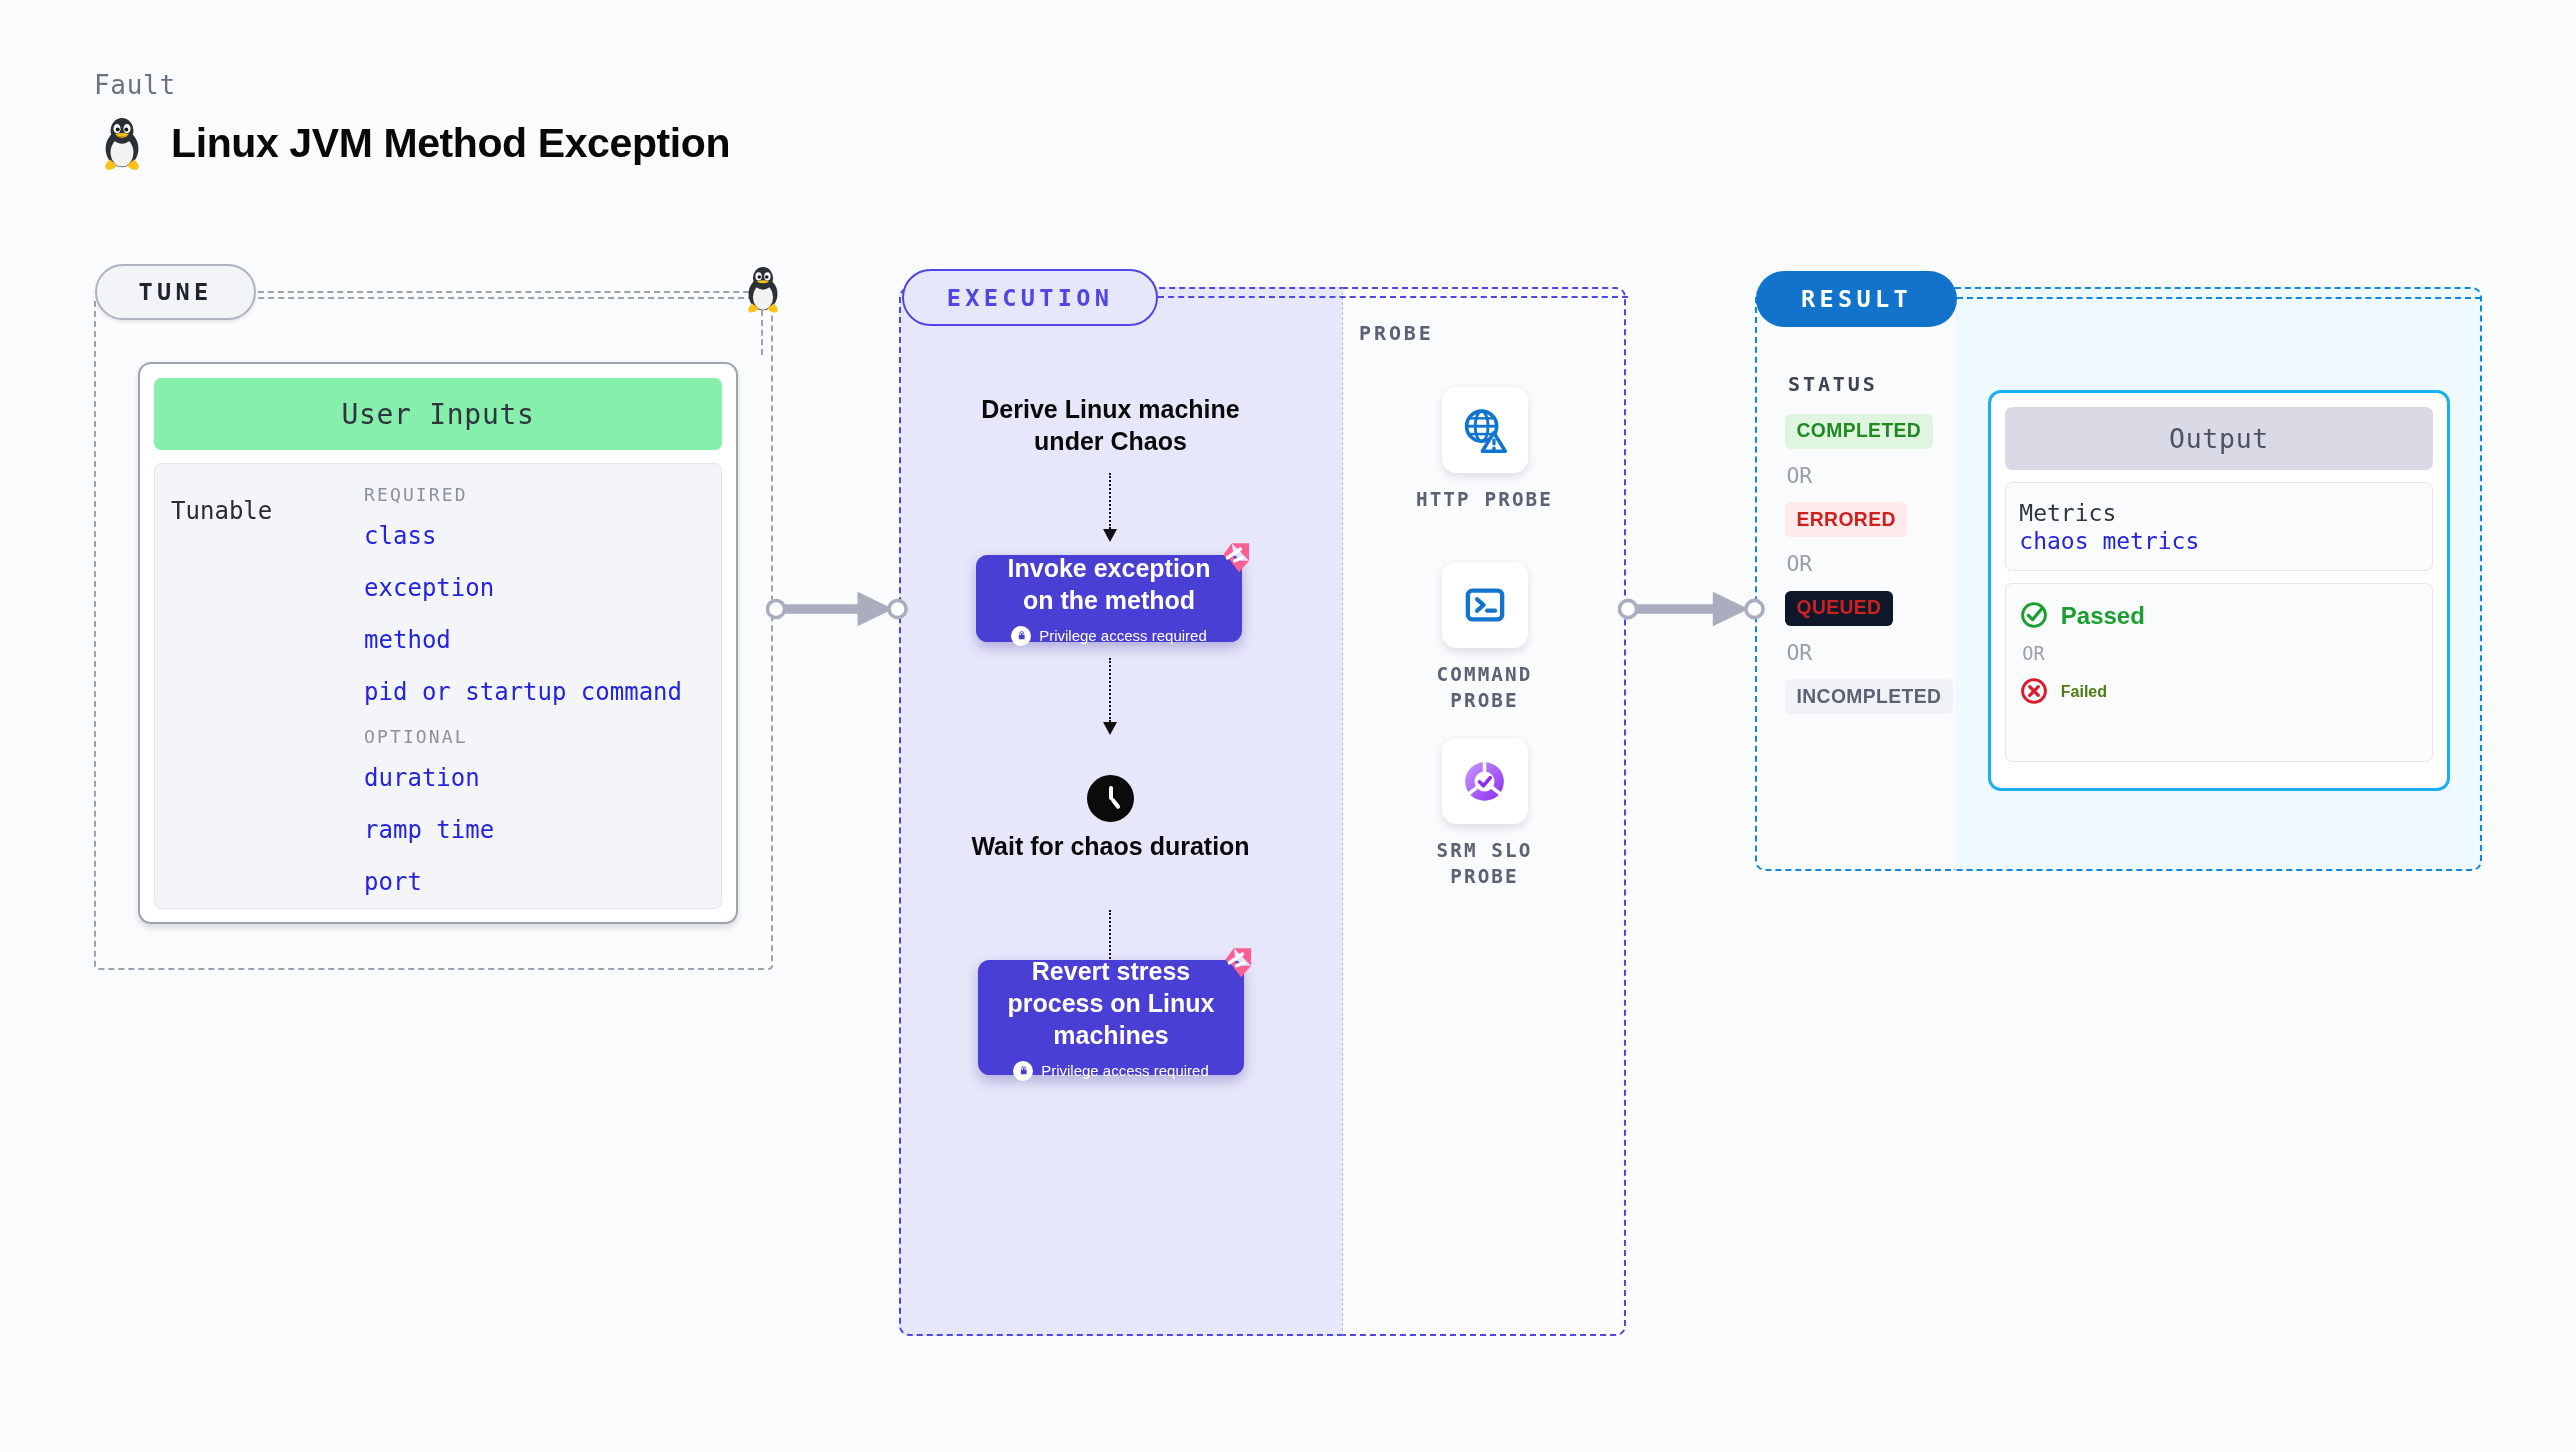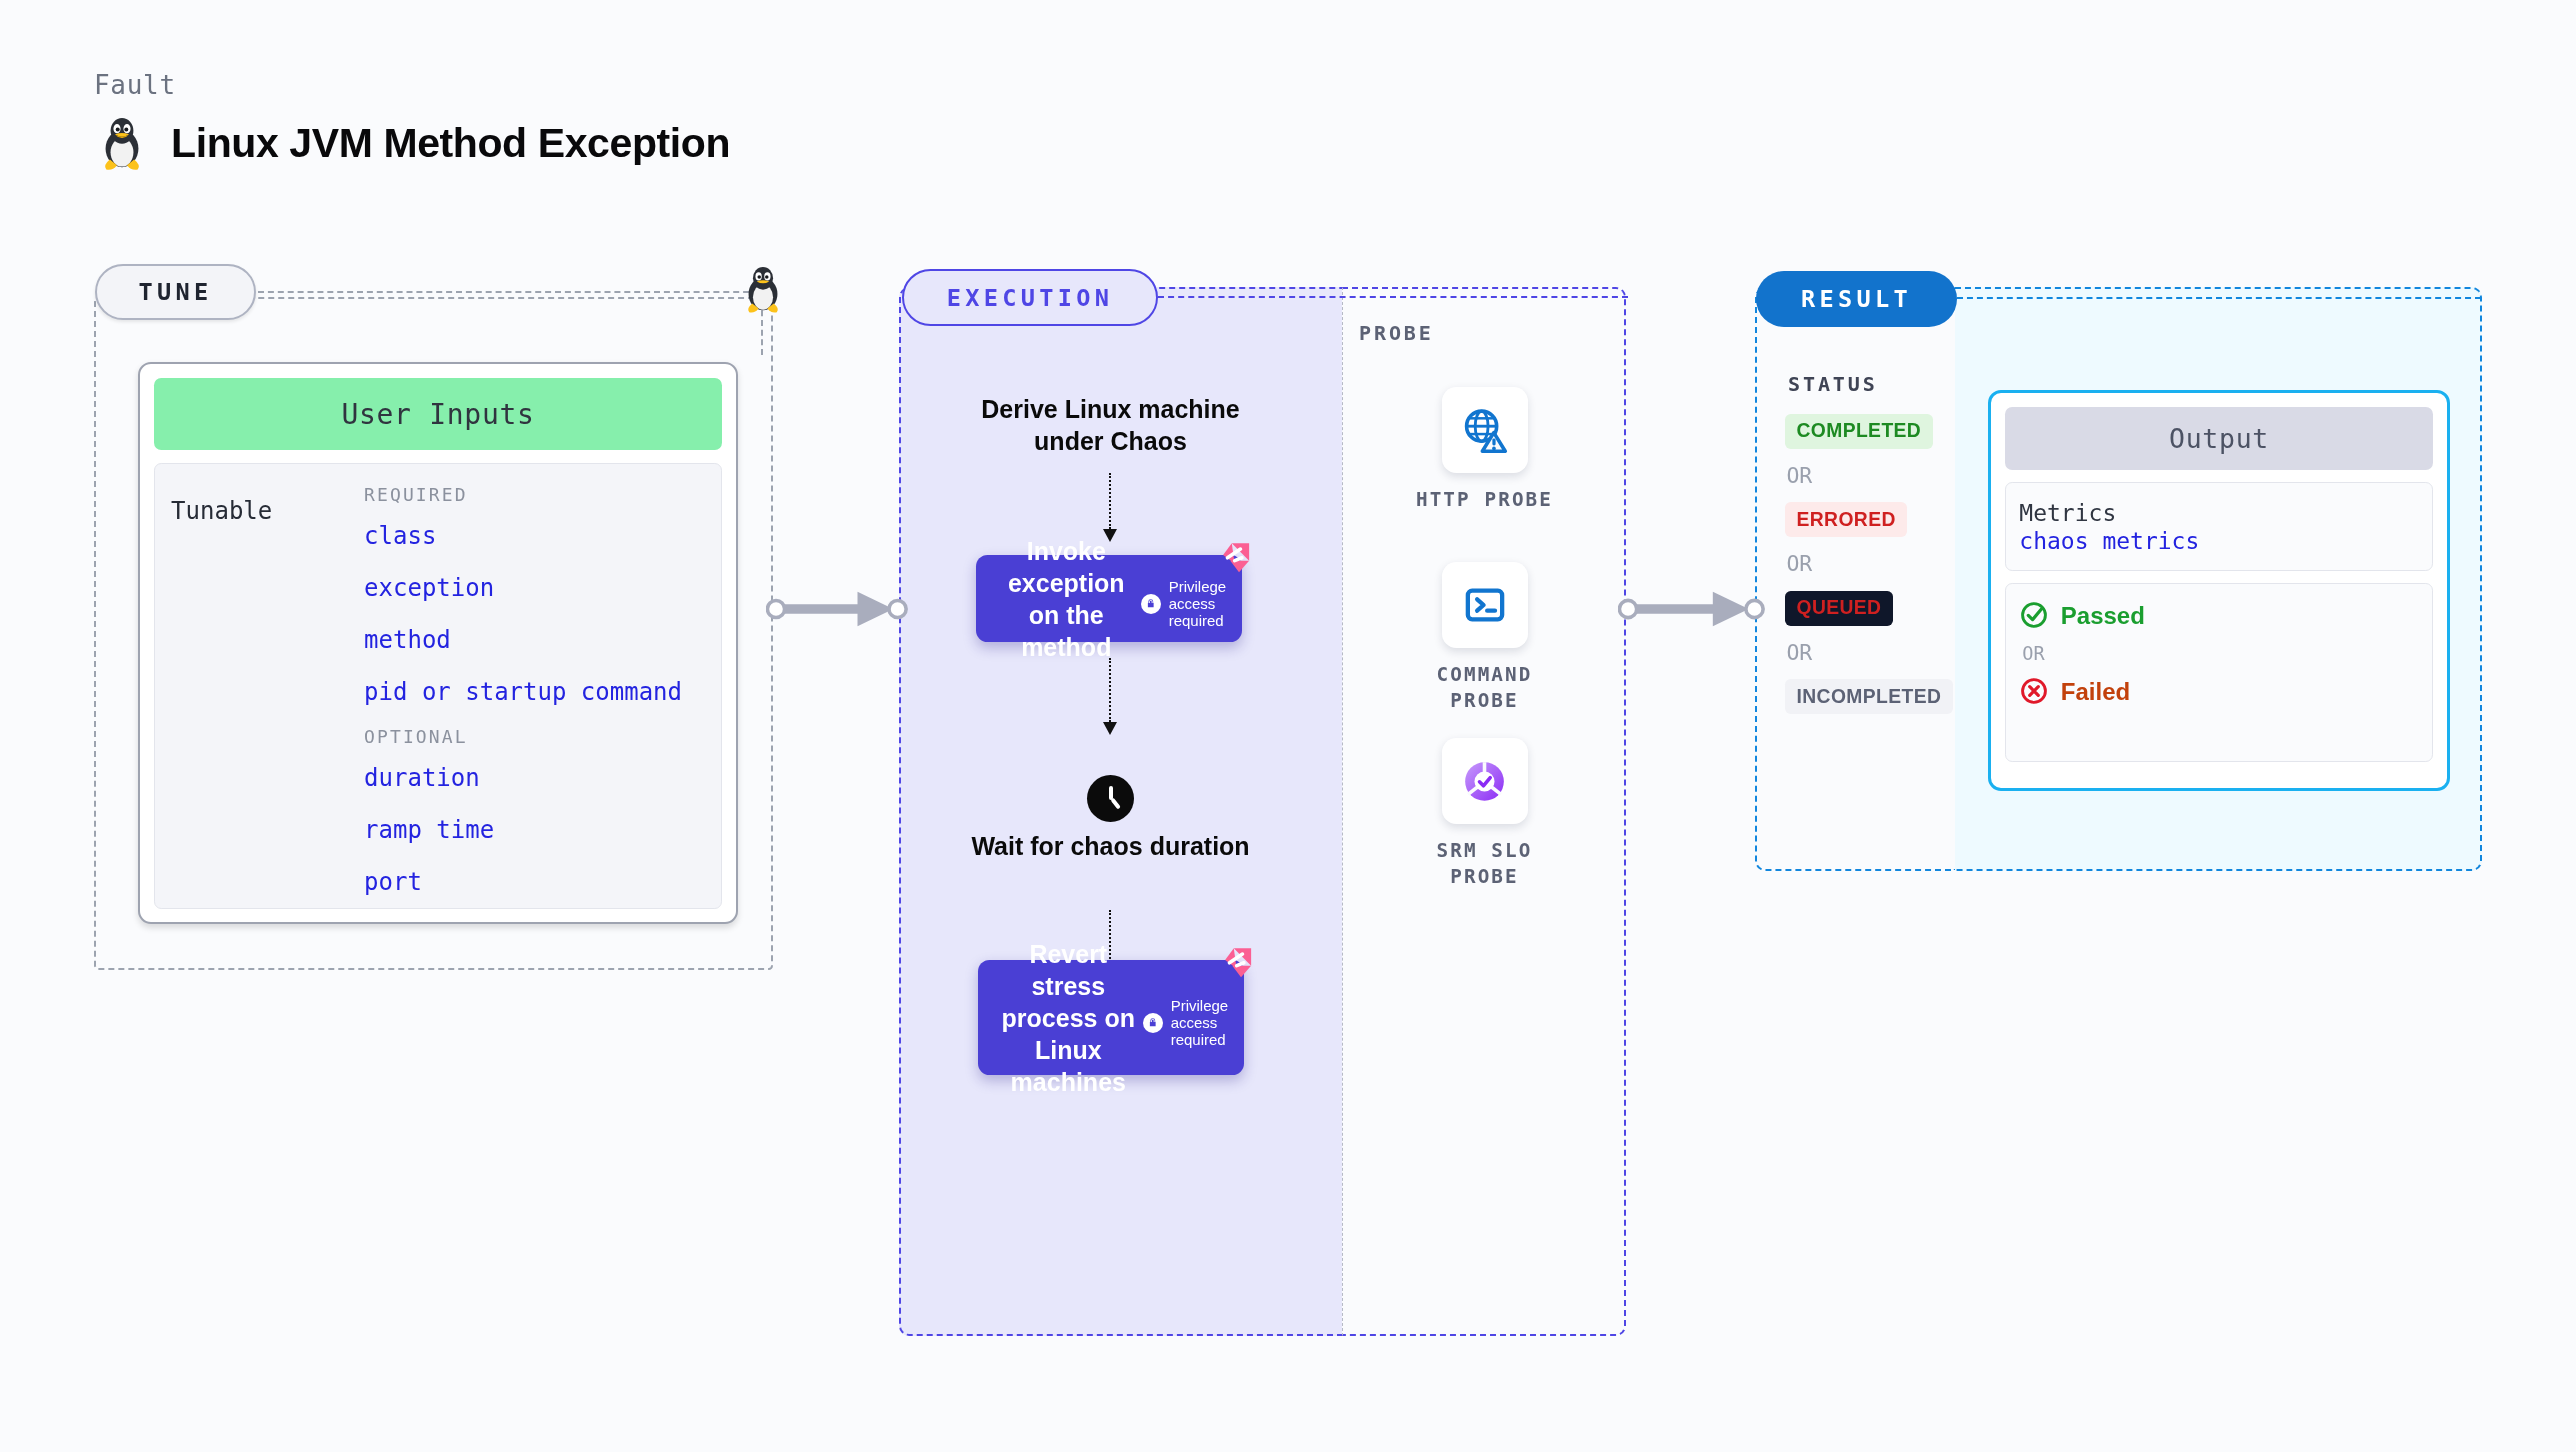--- a/index.html
+++ b/index.html
@@ -128,21 +128,21 @@
     border-left: 2.9px dotted #111111;
   }
   .dash-arrow .head {
     position: absolute; left: -6.4px; bottom: 0;
     width: 0; height: 0; border-left: 7.9px solid transparent;
     border-right: 7.9px solid transparent; border-top: 13.6px solid #111111;
   }
   .node {
     position: absolute; background: #4a3fd4; border-radius: 11.5px;
     box-shadow: 0 5.7px 13px rgba(40,30,140,.28);
-    display: flex; flex-direction: row; align-items: center; justify-content: center;
+    display: flex; flex-direction: column; align-items: center; justify-content: center;
     padding: 11.5px 15.8px;
   }
   .node-title {
     color: #ffffff; font-size: 25px; font-weight: bold; text-align: center;
     line-height: 1.28;
   }
   .node-sub {
     display: flex; align-items: center; gap: 7.9px; margin-top: 10px;
     color: #ffffff; font-size: 15px;
   }
@@ -218,21 +218,21 @@
   }
   .out-key {
     font-family: "DejaVu Sans Mono", monospace; font-size: 23px;
     color: #303642; width: 143px; flex: none; line-height: 1.3;
   }
   .out-val-link {
     font-family: "DejaVu Sans Mono", monospace; font-size: 23px; color: #2323e0;
   }
   .pr-line { display: flex; align-items: center; gap: 11.5px; }
   .pr-pass { color: #1a9e2f; font-size: 24px; font-weight: bold; }
-  .pr-fail { color: #c2410c; font-size: 24px; font-weight: bold; }
+  .pr-fail { color: #4d7c0f; font-size: 16px; font-weight: bold; }
   .pr-or {
     font-family: "DejaVu Sans Mono", monospace; font-size: 18.6px;
     color: #9aa0ad; margin: 11.5px 0 11.5px 2.9px;
   }
 </style>
 </head>
 <body>
 
 <div class="page">
 

